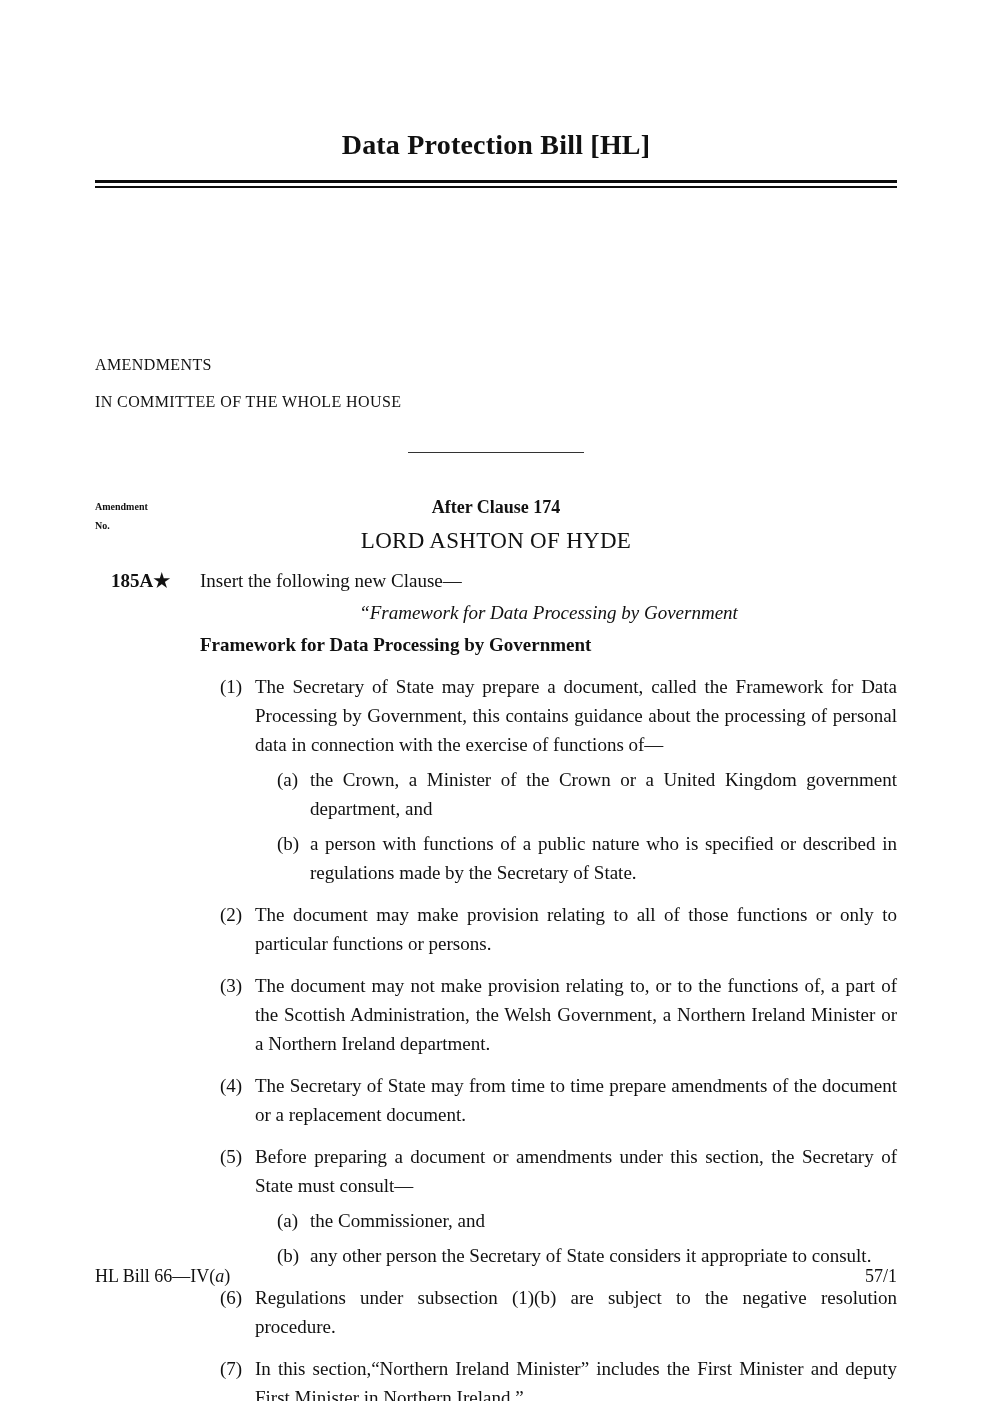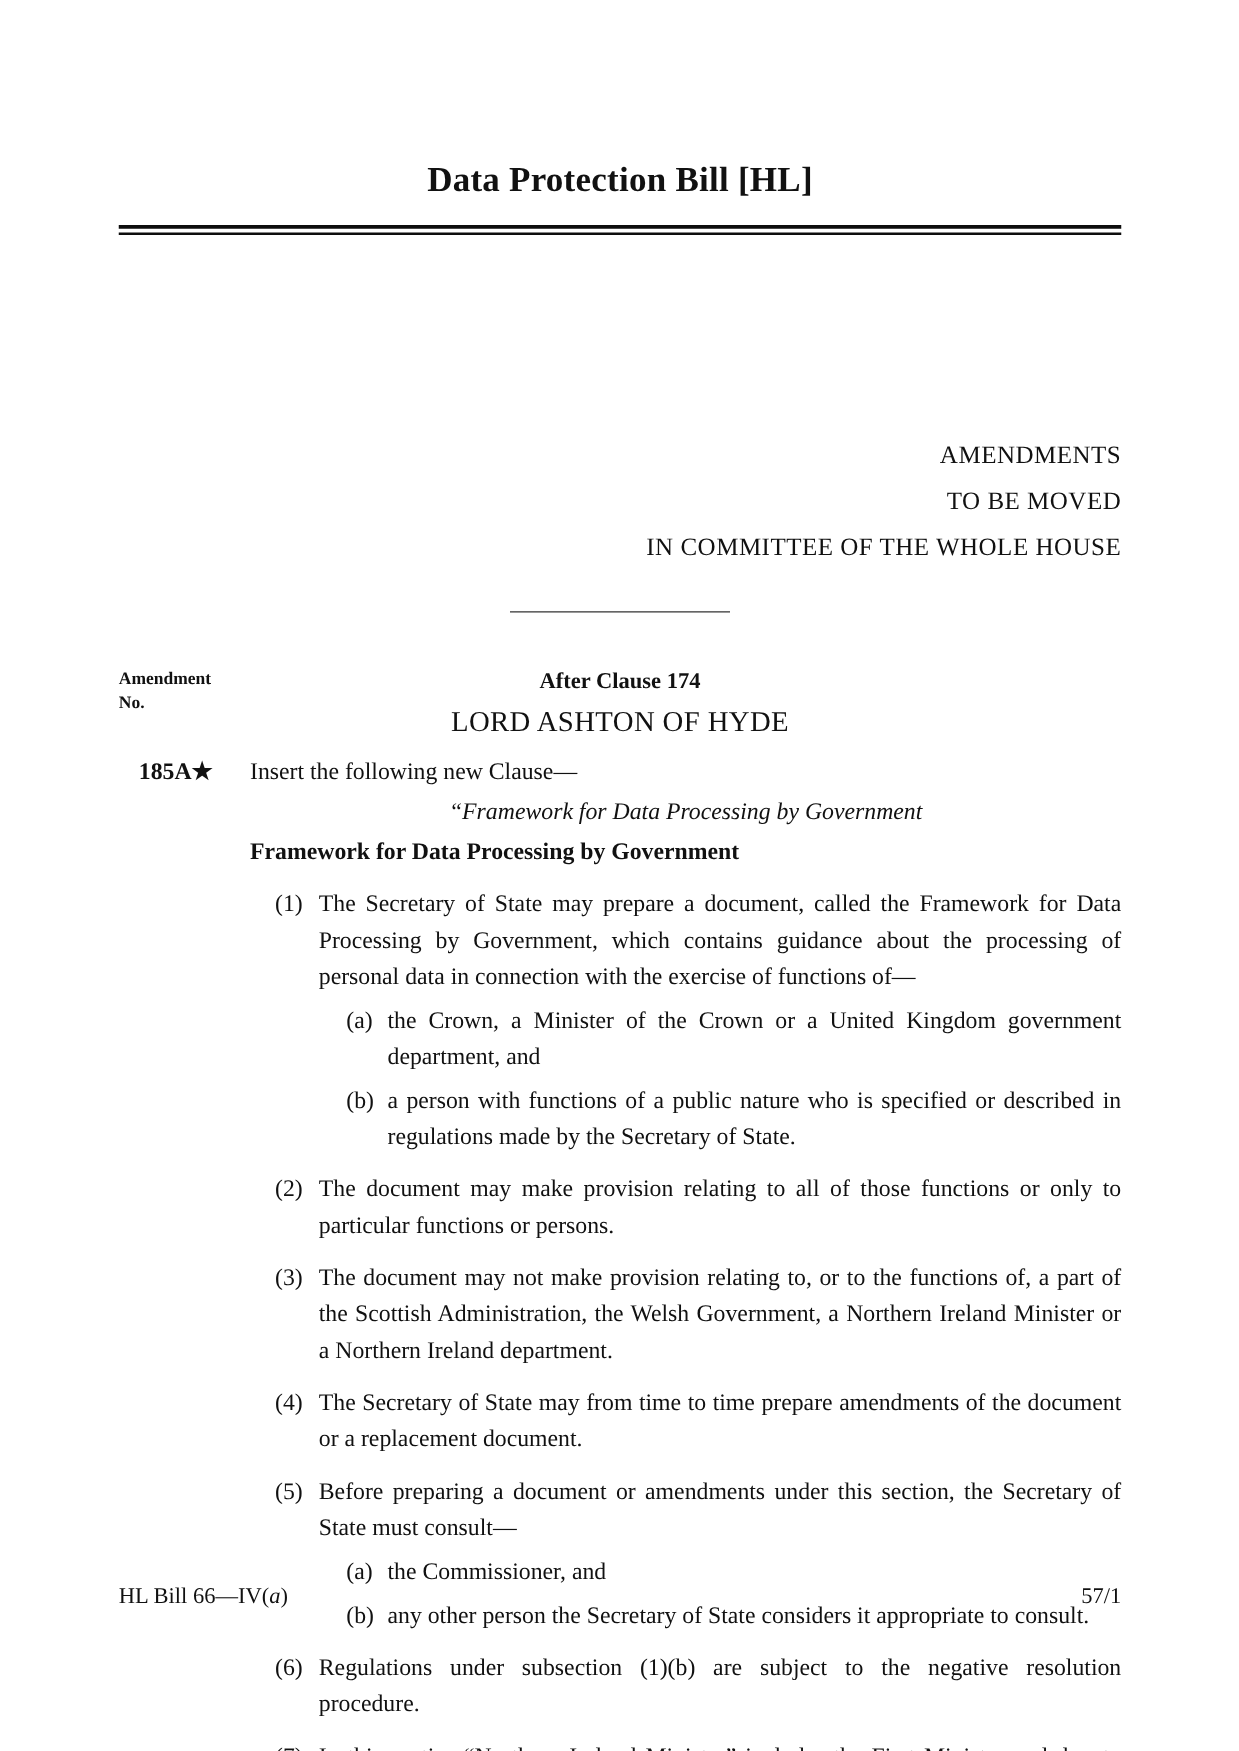--- a/index.html
+++ b/index.html
@@ -29,22 +29,22 @@
   }
   .double-rule {
     margin-top: 4px;
     height: 3px;
     border-top: 3px solid #0d0d0d;
     border-bottom: 2px solid #0d0d0d;
   }
   
   .amendments-block {
     margin-top: 158px;
-    text-align: right;
-    font-size: 20px;
+    text-align: left;
+    font-size: 16px;
   }
   .amendments-block .line {
     line-height: 37px;
     letter-spacing: 0.4px;
   }
   .short-rule {
     margin: 32px auto 0 auto;
     width: 176px;
     border-top: 1.5px solid #333;
     height: 0;
@@ -52,21 +52,21 @@
   
   .clause-header {
     position: relative;
     margin-top: 42px;
   }
   .margin-label {
     position: absolute;
     left: 0;
     top: 2px;
     font-weight: bold;
-    font-size: 14px;
+    font-size: 10px;
     line-height: 19px;
   }
   .after-clause {
     text-align: center;
     font-weight: bold;
     font-size: 18px;
     line-height: 24px;
   }
   .mover {
     text-align: center;
@@ -147,21 +147,20 @@
 </head>
 <body>
 
 <div class="page">
 
   <h1 class="bill-title">Data Protection Bill [HL]</h1>
   <div class="double-rule"></div>
 
   <section class="amendments-block">
     <div class="line">AMENDMENTS</div>
-    <div class="line">TO BE MOVED</div>
     <div class="line">IN COMMITTEE OF THE WHOLE HOUSE</div>
     <div class="short-rule"></div>
   </section>
 
   <section class="clause-header">
     <div class="margin-label">
       <div>Amendment</div>
       <div>No.</div>
     </div>
     <div class="after-clause">After Clause 174</div>
@@ -171,21 +170,21 @@
   <section class="amendment-body">
     <span class="amend-num">185A★</span>
 
     <div class="amend-content">
       <div class="instruction">Insert the following new Clause—</div>
       <div class="quote-title">“Framework for Data Processing by Government</div>
       <div class="clause-heading">Framework for Data Processing by Government</div>
 
       <div class="subsection">
         <span class="ss-num">(1)</span>
-        <div class="ss-text">The Secretary of State may prepare a document, called the Framework for Data Processing by Government, which contains guidance about the processing of personal data in connection with the exercise of functions of—</div>
+        <div class="ss-text">The Secretary of State may prepare a document, called the Framework for Data Processing by Government, this contains guidance about the processing of personal data in connection with the exercise of functions of—</div>
         <div class="sub-item">
           <span class="si-num">(a)</span>
           <div class="si-text">the Crown, a Minister of the Crown or a United Kingdom government department, and</div>
         </div>
         <div class="sub-item">
           <span class="si-num">(b)</span>
           <div class="si-text">a person with functions of a public nature who is specified or described in regulations made by the Secretary of State.</div>
         </div>
       </div>
 

